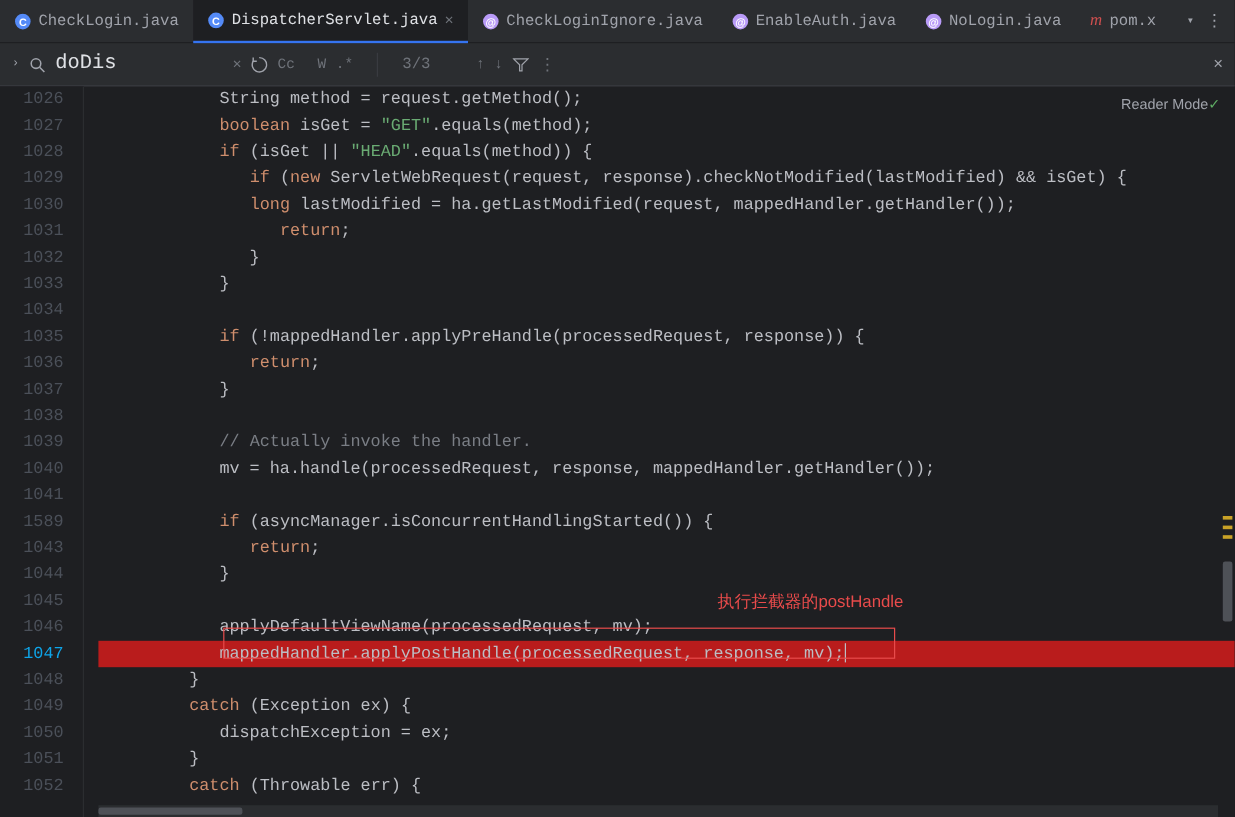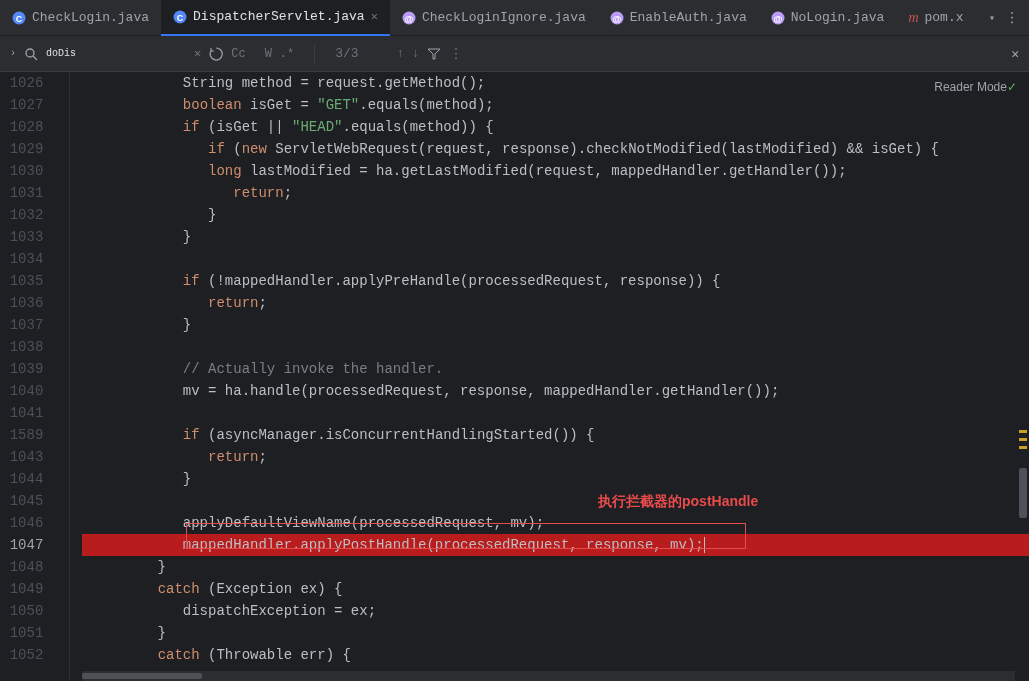--- a/index.html
+++ b/index.html
@@ -55,21 +55,21 @@
   height: 36px;
   border-bottom: 1px solid #393b40;
   padding: 0 10px;
   gap: 8px;
 }
 .search-input {
   background: transparent;
   border: none;
   color: #dfe1e5;
   font-family: inherit;
-  font-size: 10px;
+  font-size: 17px;
   outline: none;
   width: 140px;
 }
 .search-opt { color: #6f737a; cursor: pointer; font-size: 12px; }
 .search-divider { width: 1px; height: 20px; background: #393b40; margin: 0 4px; }
 .search-count { color: #6f737a; margin-left: 8px; }
 .search-close { margin-left: auto; color: #a0a3ab; cursor: pointer; }
 
 
 .editor {
@@ -77,27 +77,27 @@
   height: calc(681px - 72px);
   font-size: 14px;
   line-height: 22px;
   position: relative;
 }
 .gutter {
   background: #1e1f22;
   width: 70px;
   padding-top: 0;
   color: #4b5059;
-  text-align: center;
+  text-align: right;
   padding-right: 16px;
   user-select: none;
   border-right: 1px solid #2b2d30;
 }
 .gutter div { height: 22px; }
-.gutter .hl { color: #a3a3a3; }
+.gutter .hl { color: #0ea5e9; }
 .code {
   flex: 1;
   padding-left: 12px;
   position: relative;
 }
 .code-line { height: 22px; white-space: pre; }
 .code-line.hl { background: #b91c1c; }
 .caret { display: inline-block; width: 1px; height: 16px; background: #bcbec4; vertical-align: middle; }
 
 
@@ -118,21 +118,21 @@
   font-family: -apple-system, sans-serif;
 }
 .checkmark { color: #5fad65; }
 
 
 .annotation {
   position: absolute;
   color: #e84b4b;
   font-size: 14px;
   font-family: sans-serif;
-  font-weight: 700;
+  font-weight: 400;
 }
 .red-box {
   position: absolute;
   border: 1.5px solid #e84b4b;
   pointer-events: none;
 }
 
 
 .marks { position: absolute; right: 0; top: 0; width: 12px; height: 100%; }
 .mark { position: absolute; right: 2px; width: 8px; height: 3px; }

